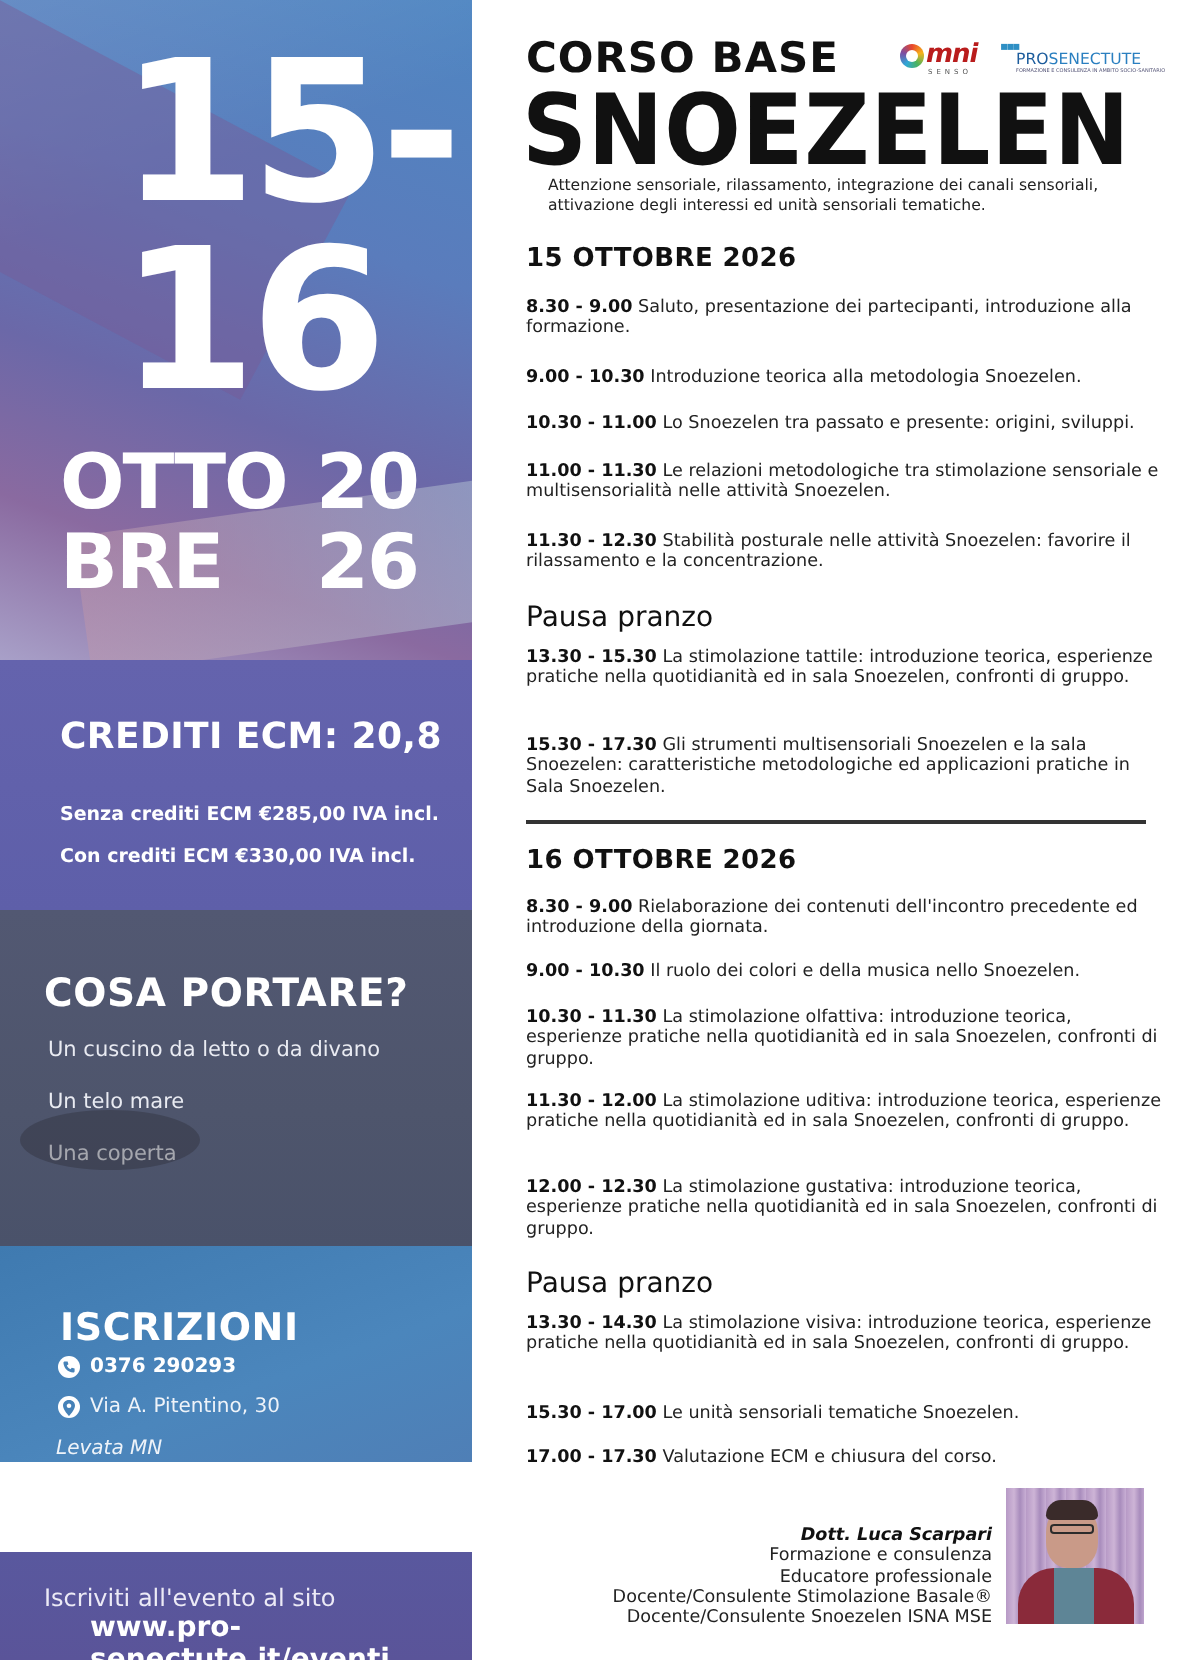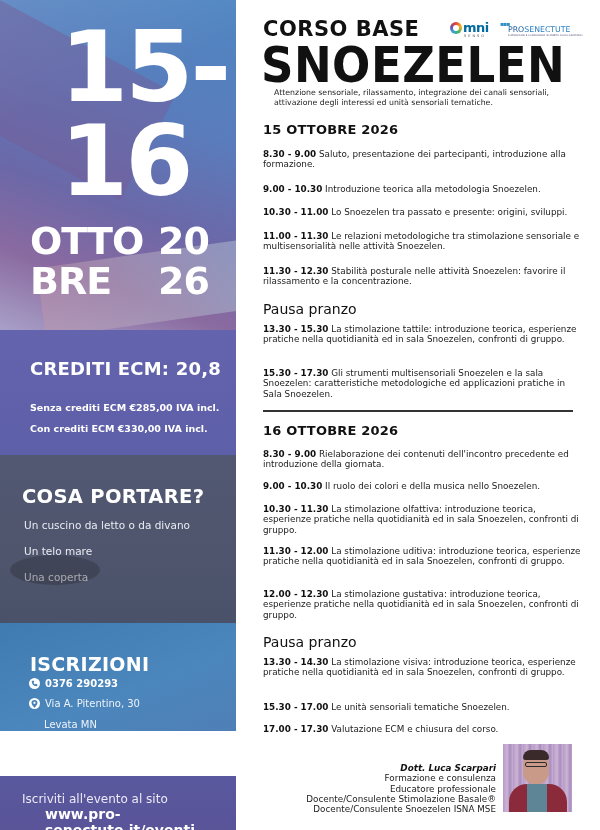--- a/index.html
+++ b/index.html
@@ -41,38 +41,38 @@
   .cosa .item { position: absolute; left: 24px; font-size: 10.5px; color: #e9ebf2; }
   .cosa .i0 { top: 64px; }
   .cosa .i1 { top: 90px; }
   .cosa .i2 { top: 116px; }
 
   .iscr { top: 623px; height: 108px; background: linear-gradient(160deg, #3f7ab0 0%, #4b86bc 60%, #4f7fb6 100%); }
   .iscr h2 { position: absolute; left: 30px; top: 30px; font-size: 19px; font-weight: bold; letter-spacing: 0.3px; }
   .iscr .row { position: absolute; left: 29px; font-size: 10px; display: flex; align-items: center; gap: 5px; }
   .iscr .phone { top: 55px; font-weight: bold; }
   .iscr .addr { top: 75px; color: #eef3f9; }
-  .iscr .line { position: absolute; left: 44px; font-size: 10px; color: #eef3f9; }
+  .iscr .line { position: absolute; left: 28px; font-size: 10px; color: #eef3f9; font-style: italic; }
   .iscr .l2 { top: 96px; }
   .iscr .l3 { top: 117px; }
   .ico { width: 11px; height: 11px; border-radius: 50%; background: #fff; display: inline-flex; align-items: center; justify-content: center; }
 
   .site { top: 776px; height: 54px; background: linear-gradient(180deg, #59589e 0%, #5a5499 100%); }
   .site .t1 { position: absolute; left: 22px; top: 16px; font-size: 12px; color: #eceaf6; }
   .site .t2 { position: absolute; left: 22px; top: 30px; font-size: 14px; font-weight: bold; margin-left: 23px; }
 
   
   .right { position: absolute; left: 236px; top: 0; width: 364px; height: 830px; }
   .corso { position: absolute; left: 27px; top: 17px; font-size: 21px; font-weight: bold; letter-spacing: 0.5px; color: #111; }
   .snoez { position: absolute; left: 25px; top: 40px; font-size: 49px; font-weight: bold; letter-spacing: 0.5px; color: #111; line-height: 52px; transform: scaleX(0.92); transform-origin: left; }
   .subtitle { position: absolute; left: 38px; top: 88px; width: 320px; font-size: 7.8px; line-height: 10px; color: #222; }
   .logo-omni { position: absolute; left: 214px; top: 20px; display: flex; align-items: center; gap: 1px; }
   .logo-omni .o { width: 12px; height: 12px; border-radius: 50%; background: conic-gradient(#e8462c, #f6b21b, #4db35c, #2fa7d8, #7b4da3, #e8462c); position: relative; }
   .logo-omni .o::after { content: ""; position: absolute; left: 3px; top: 3px; width: 6px; height: 6px; border-radius: 50%; background: #fff; }
-  .logo-omni .txt { font-size: 13px; font-weight: bold; color: #0369a1; letter-spacing: -0.5px; }
+  .logo-omni .txt { font-size: 13px; font-weight: bold; color: #b91c1c; letter-spacing: -0.5px; font-style: italic; }
   .logo-omni .sub { position: absolute; left: 14px; top: 14px; font-size: 3.5px; letter-spacing: 2px; color: #555; }
   .logo-pro { position: absolute; left: 264px; top: 22px; }
   .logo-pro .dots { position: absolute; left: 0; top: -2px; font-size: 6px; color: #2e8fc4; letter-spacing: -1px; }
   .logo-pro .txt { position: absolute; left: 8px; top: 3px; font-size: 7.8px; white-space: nowrap; color: #2a7fc0; }
   .logo-pro .txt b { color: #1c5c9c; font-weight: normal; }
   .logo-pro .tag { position: absolute; left: 8px; top: 12px; font-size: 2.5px; white-space: nowrap; color: #557; }
 
   .day { position: absolute; left: 27px; font-size: 13px; font-weight: bold; color: #111; letter-spacing: 0.2px; }
   .d1 { top: 122px; }
   .d2 { top: 423px; }

